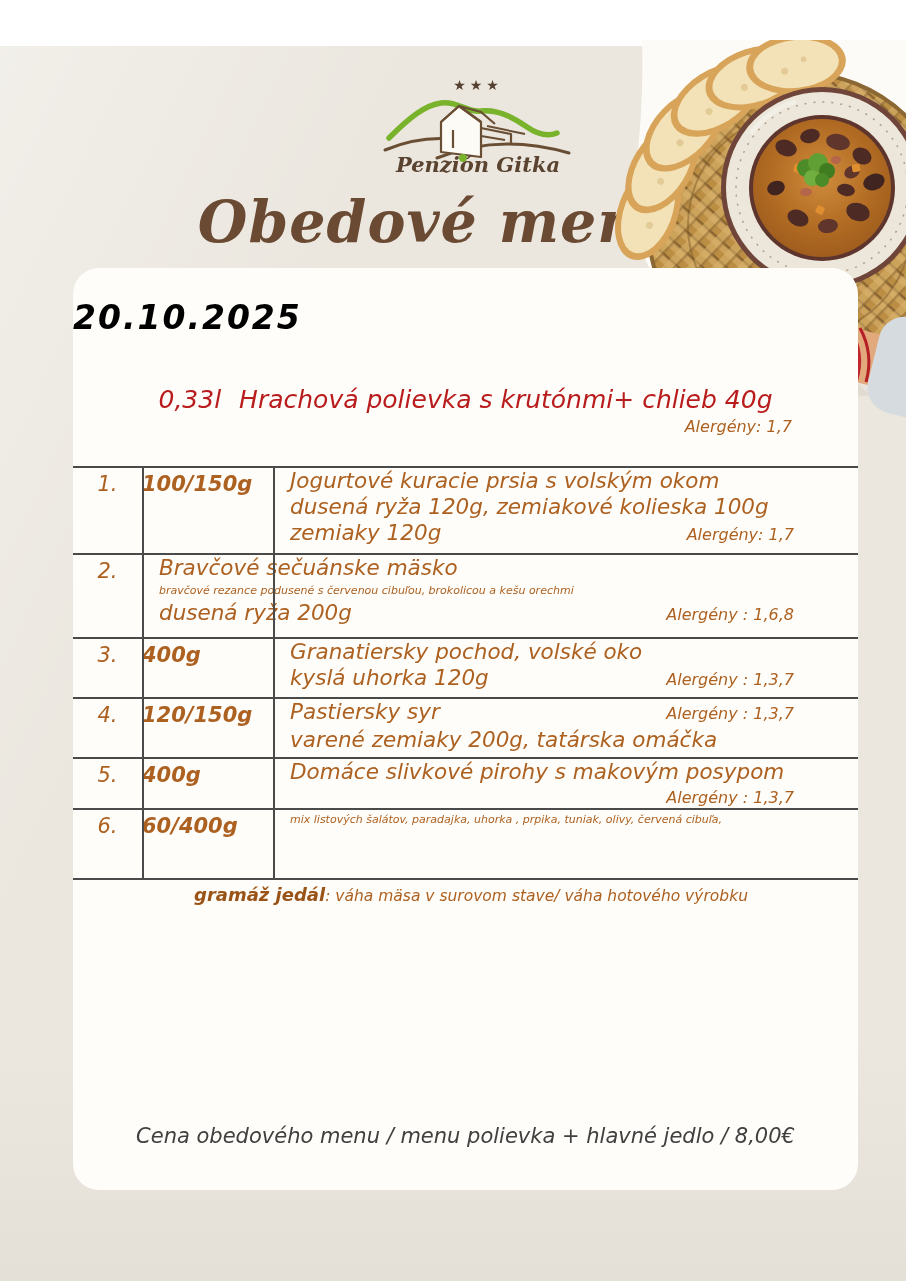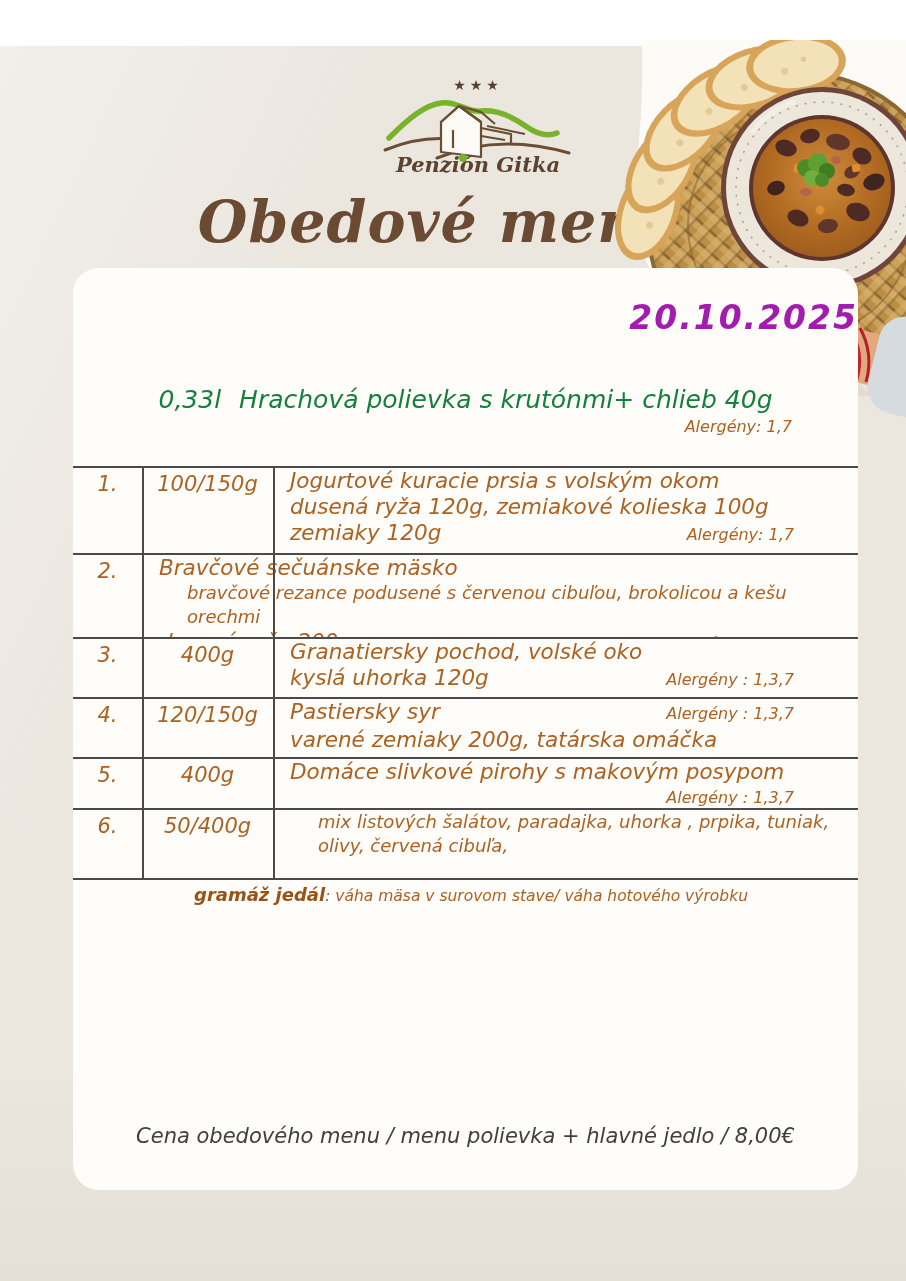--- a/index.html
+++ b/index.html
@@ -14,39 +14,39 @@
   .card{position:absolute;left:73px;top:268px;width:785px;height:922px;background:#fffdf9;border-radius:26px;}
 
   
   .logo{position:absolute;left:383px;top:72px;width:190px;height:104px;}
 
   
   .title{position:absolute;left:150px;top:188px;width:580px;text-align:center;
          font-family:"DejaVu Serif",serif;font-style:italic;font-weight:bold;
          font-size:57px;color:#6b4a33;letter-spacing:1px;}
 
-  .date{margin-top:30px;text-align:right;font-style:italic;font-weight:bold;
-        font-size:33px;letter-spacing:2px;color:#a21caf;}
-
-  .soup{margin-top:48px;text-align:center;color:#15803d;font-style:italic;font-size:25px;}
+  .date{margin-top:30px;text-align:left;font-style:italic;font-weight:bold;
+        font-size:33px;letter-spacing:2px;color:#000000;}
+
+  .soup{margin-top:48px;text-align:center;color:#b91c1c;font-style:italic;font-size:25px;}
   .soup .vol{margin-right:18px;}
   .soup-allerg{margin-top:3px;text-align:right;padding-right:66px;
                font-style:italic;font-size:16px;color:#ad6121;}
 
   
   .menu-table{position:absolute;left:0;top:198px;width:785px;border-top:2px solid #4a4a4a;}
   .vline{position:absolute;top:0;width:1.5px;height:412px;background:#4a4a4a;}
   .vline.v1{left:69px;} .vline.v2{left:200px;}
   .mrow{display:flex;border-bottom:2px solid #4a4a4a;box-sizing:border-box;
         color:#ad6121;font-style:italic;overflow:hidden;}
   .c-no{width:69px;text-align:center;font-size:21px;padding-top:4px;flex:none;}
-  .c-wt{width:131px;text-align:center;font-size:21px;padding-top:4px;flex:none;}
+  .c-wt{width:131px;text-align:left;font-size:21px;padding-top:4px;flex:none;font-weight:bold;}
   .c-desc{flex:1;padding-left:17px;}
   .dline{display:flex;align-items:baseline;font-size:21.5px;line-height:26px;}
-  .dline.small{font-size:18px;line-height:24px;margin-left:28px;}
+  .dline.small{font-size:11px;line-height:19px;}
   .dallerg{margin-left:auto;padding-right:64px;font-size:16px;line-height:inherit;}
 
   .footnote{position:absolute;left:0;top:616px;width:796px;text-align:center;
             color:#ad6121;font-style:italic;}
   .footnote .fb{font-weight:bold;font-size:18px;color:#9a5316;}
   .footnote .fr{font-size:15.5px;}
 
   .price{position:absolute;left:0;top:856px;width:785px;text-align:center;
          color:#404040;font-style:italic;font-size:21px;}
 </style>
@@ -248,21 +248,21 @@
               <span class="dtext">Domáce slivkové pirohy s makovým posypom</span>
             </div>
             <div class="dline">
               <span class="dtext"></span>
               <span class="dallerg">Alergény : 1,3,7</span>
             </div>
           </div>
         </div>
         <div class="mrow" style="height: 70px;">
           <div class="c-no">6.</div>
-          <div class="c-wt">50/400g</div>
+          <div class="c-wt">60/400g</div>
           <div class="c-desc">
             <div class="dline small">
               <span class="dtext">mix listových šalátov, paradajka, uhorka , prpika, tuniak, olivy, červená cibuľa,</span>
             </div>
           </div>
         </div>
       </div>
 
     <div class="footnote">
       <span class="fb">gramáž jedál</span><span class="fr">: váha mäsa v surovom stave/ váha hotového výrobku</span>

